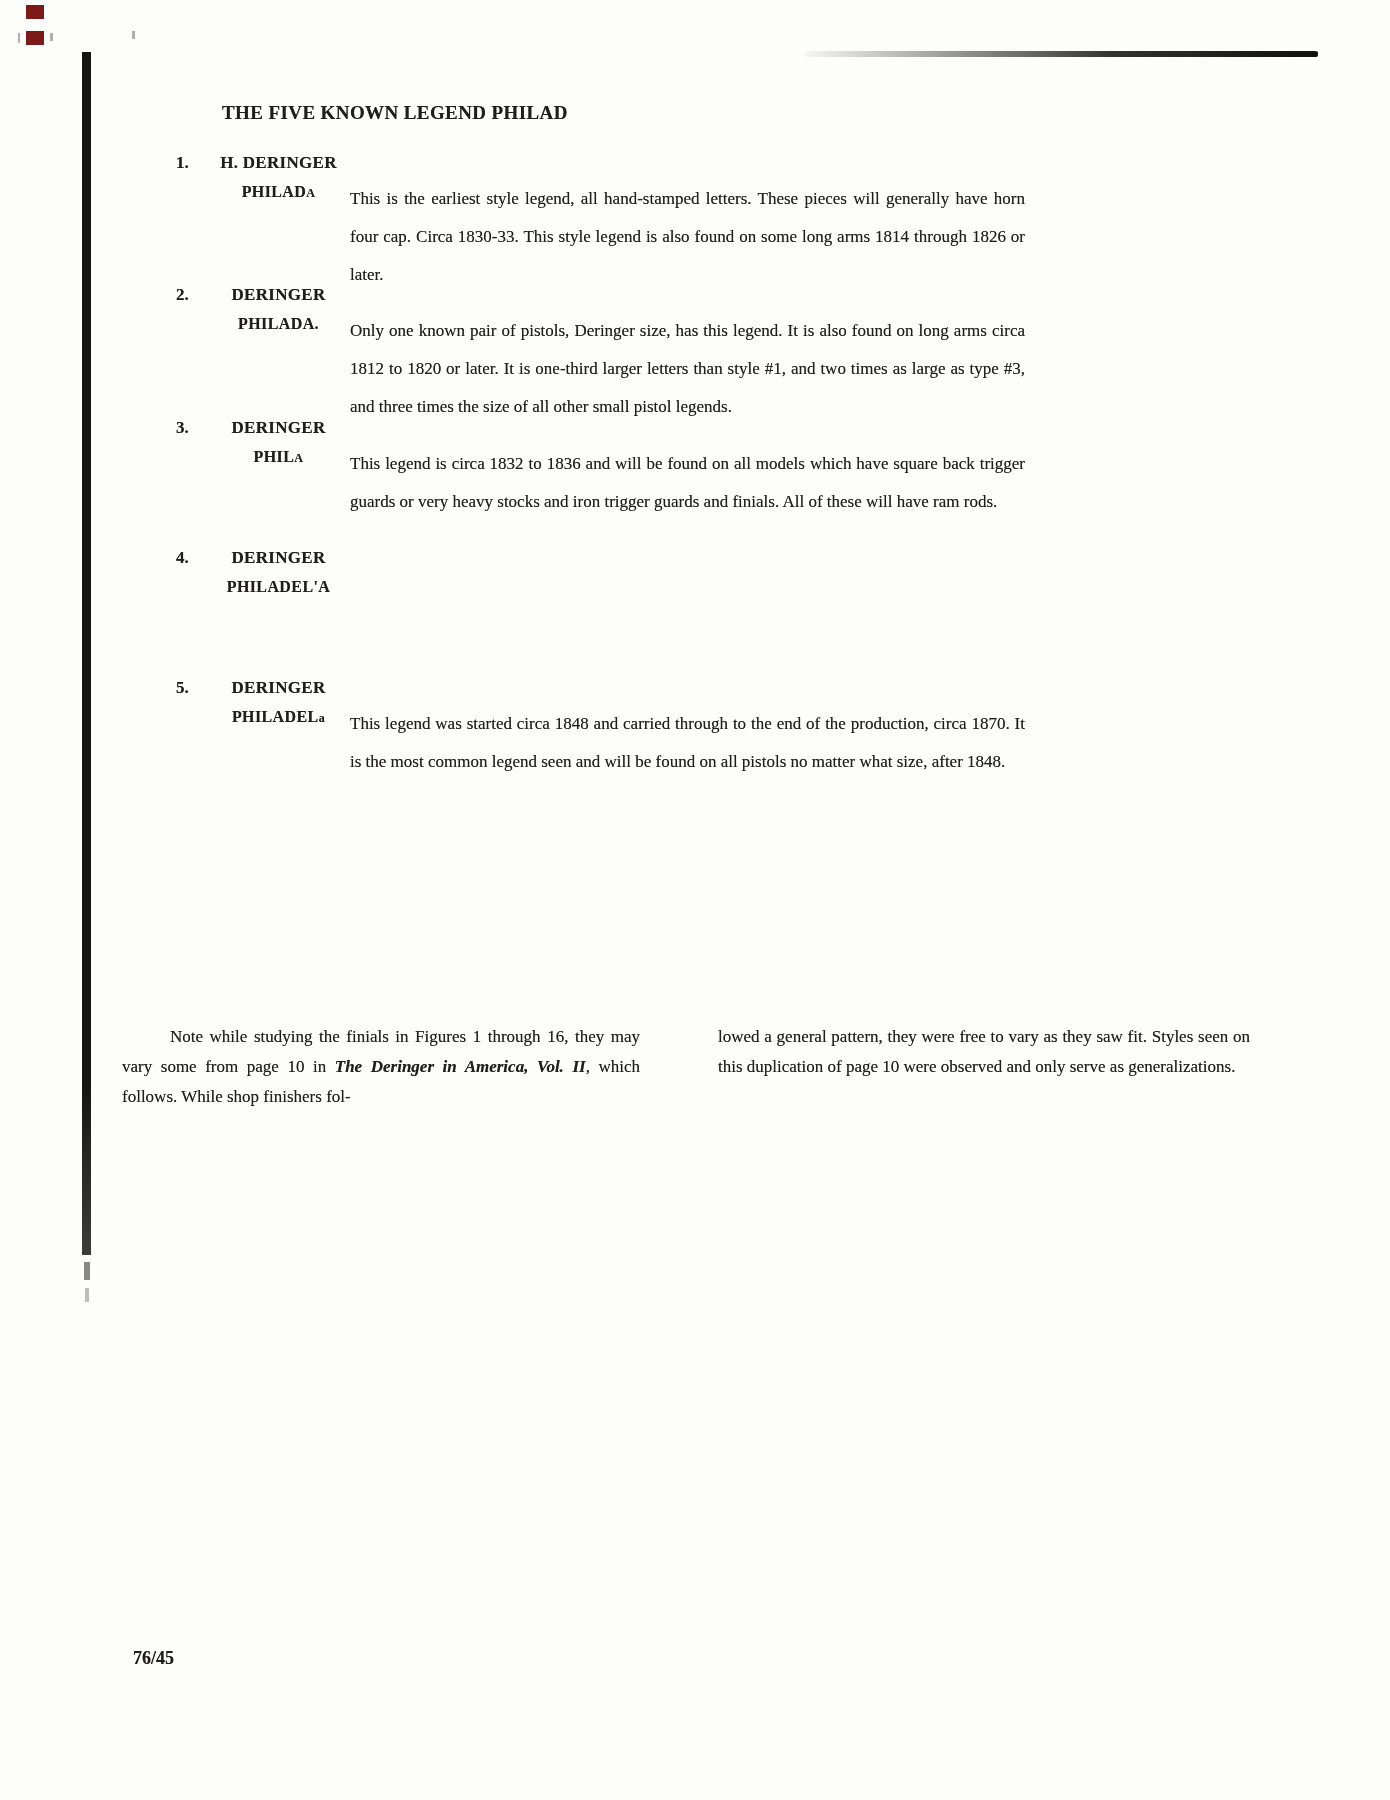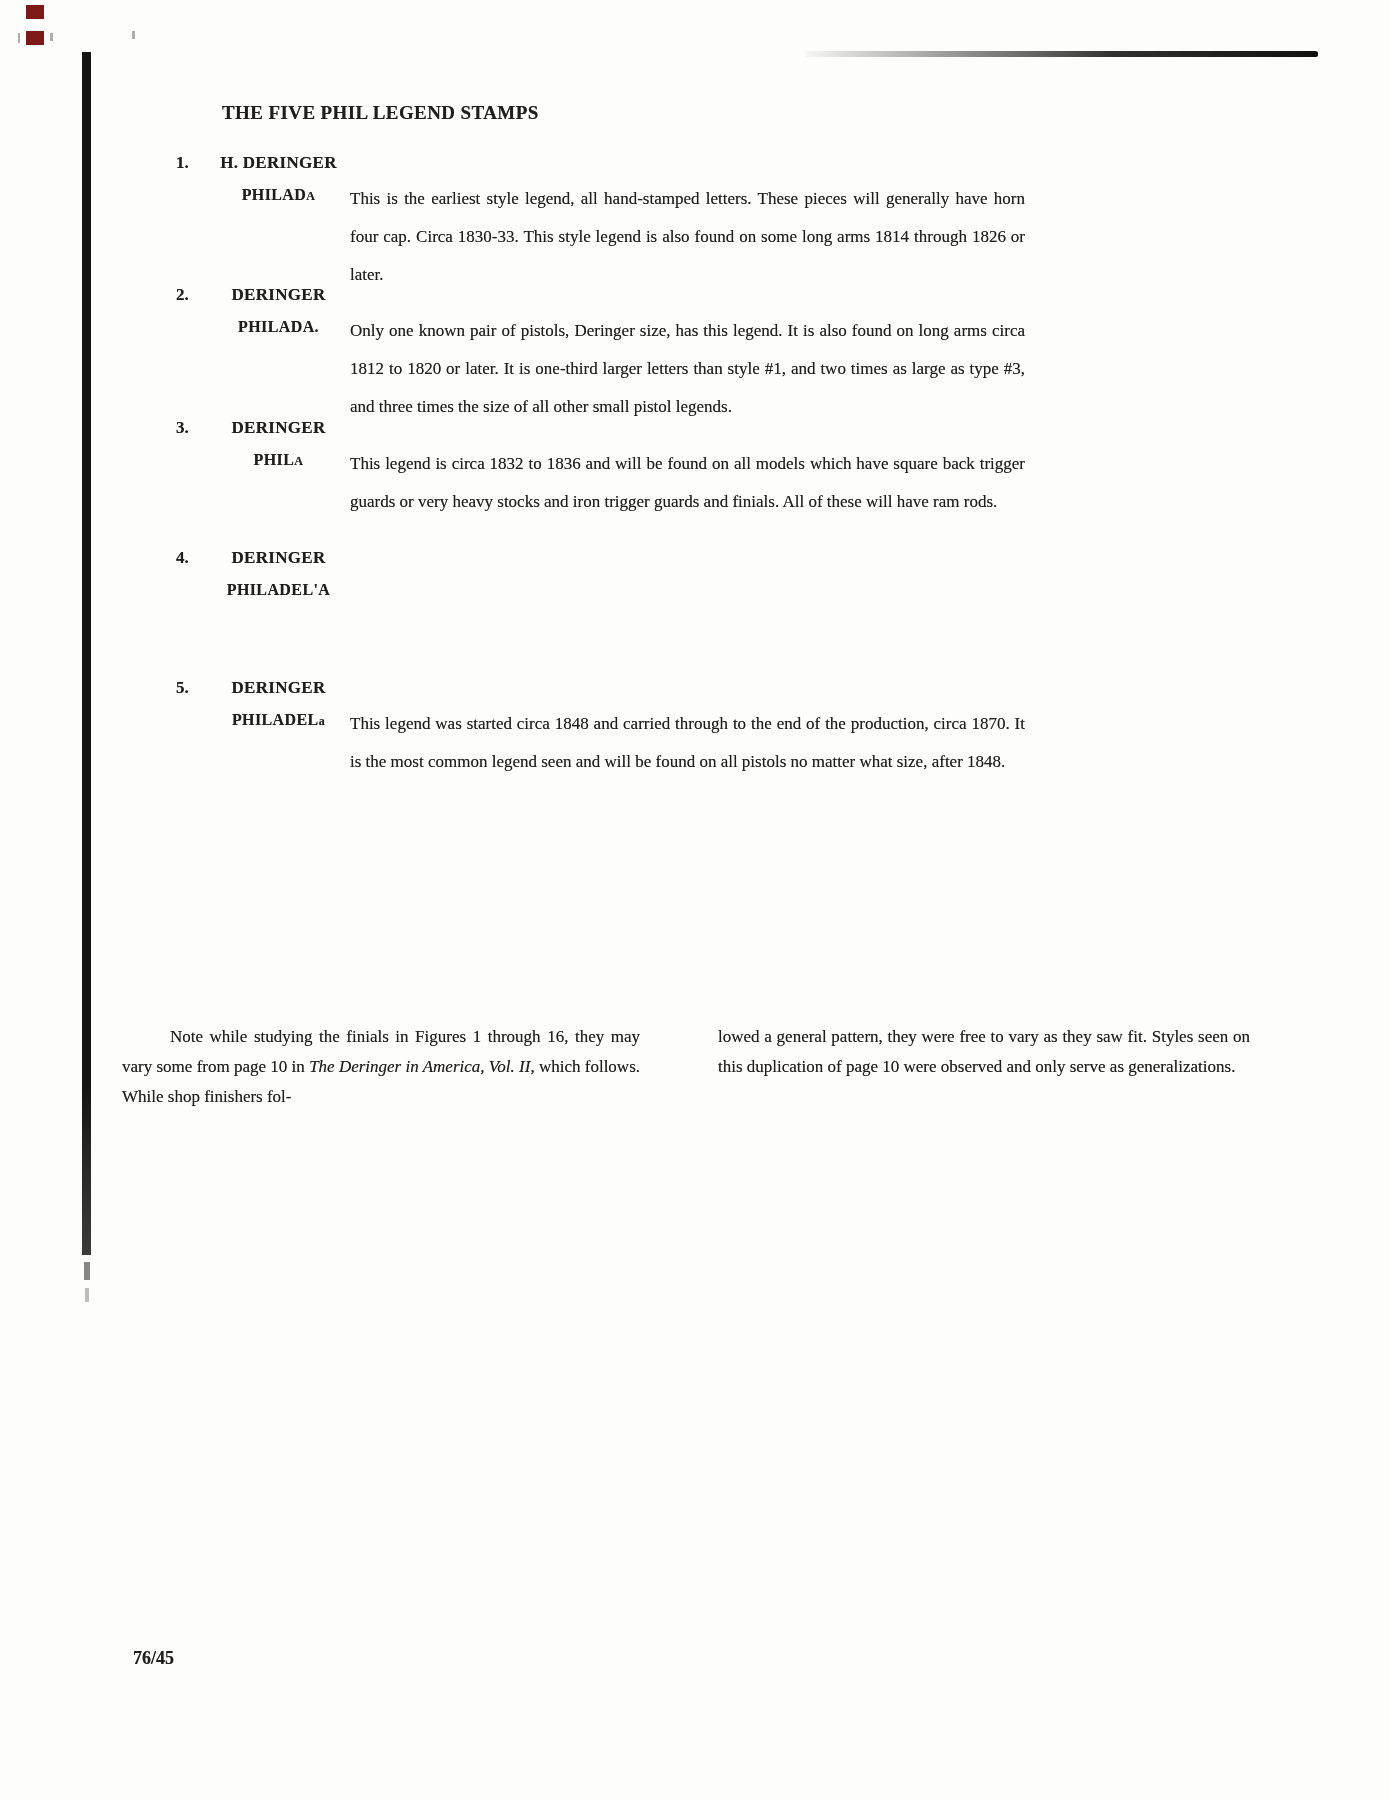--- a/index.html
+++ b/index.html
@@ -41,52 +41,52 @@
   
   .entry { position: absolute; left: 176px; display: flex; align-items: flex-start; }
   .entry.e1 { top: 152px; }
   .entry.e2 { top: 284px; }
   .entry.e3 { top: 417px; }
   .entry.e4 { top: 547px; }
   .entry.e5 { top: 677px; }
   .entry .num   { width: 31px; font-size: 17px; font-weight: bold; line-height: 22px; }
   .entry .names { width: 143px; text-align: center; }
   .entry .maker { font-size: 17px; font-weight: bold; line-height: 22px; letter-spacing: 0.3px; white-space: nowrap; }
-  .entry .legend { margin-top: 6px; font-size: 16px; font-weight: bold; line-height: 30px; letter-spacing: 0.4px; white-space: nowrap; }
+  .entry .legend { margin-top: 6px; font-size: 16px; font-weight: bold; line-height: 24px; letter-spacing: 0.4px; white-space: nowrap; }
   .entry .legend .sfx { font-size: 12px; font-weight: bold; }
   .entry .desc {
     width: 675px; padding-top: 28px;
     font-size: 17px; line-height: 38px; text-align: justify;
   }
 
   
   .note-col { position: absolute; margin: 0; font-size: 17px; line-height: 30px; text-align: justify; }
   .note-col.left  { left: 122px; top: 1022px; width: 518px; text-indent: 48px; }
   .note-col.right { left: 718px; top: 1022px; width: 532px; }
-  .note-col .em { font-weight: normal; font-style: italic; }
+  .note-col .em { font-weight: bold; font-style: italic; }
 
   
   .pagenum { position: absolute; left: 133px; top: 1648px; font-size: 18px; font-weight: bold; }
 </style>
 </head>
 <body>
 
 <div class="page">
 
   <div class="corner-mark m1"></div>
   <div class="corner-mark m2"></div>
   <div class="speck s1"></div>
   <div class="speck s2"></div>
   <div class="speck s3"></div>
   <div class="left-bar"></div>
   <div class="left-bar-dash1"></div>
   <div class="left-bar-dash2"></div>
   <div class="top-rule"></div>
 
-  <h1 class="title">THE FIVE PHIL LEGEND STAMPS</h1>
+  <h1 class="title">THE FIVE KNOWN LEGEND PHILAD</h1>
 
   <section class="entry e1">
     <div class="num">1.</div>
     <div class="names">
       <div class="maker">H. DERINGER</div>
       <div class="legend"><span>PHILAD</span><span class="sfx">A</span></div>
     </div>
     <div class="desc">This is the earliest style legend, all hand-stamped letters. These pieces will generally have horn four cap. Circa 1830-33. This style legend is also found on some long arms 1814 through 1826 or later.</div>
   </section>
 

